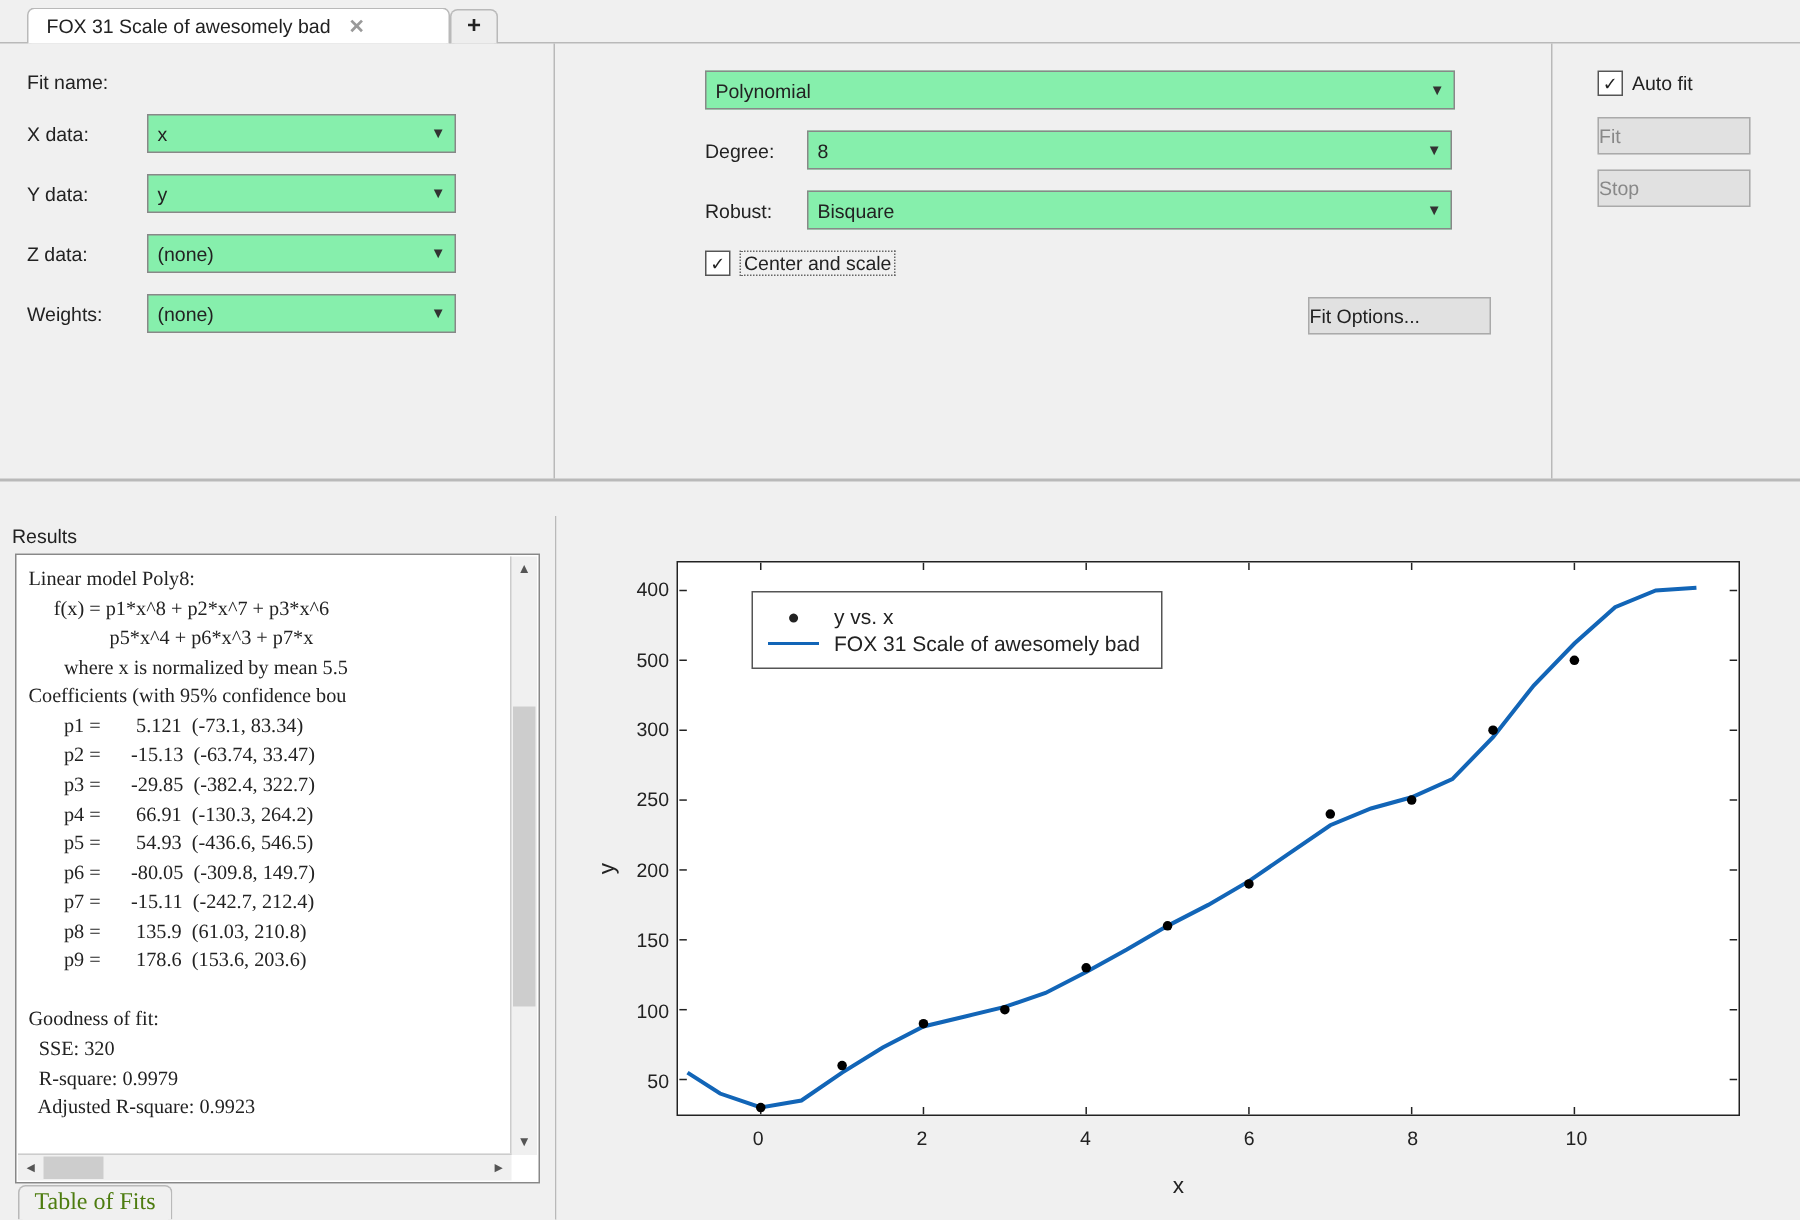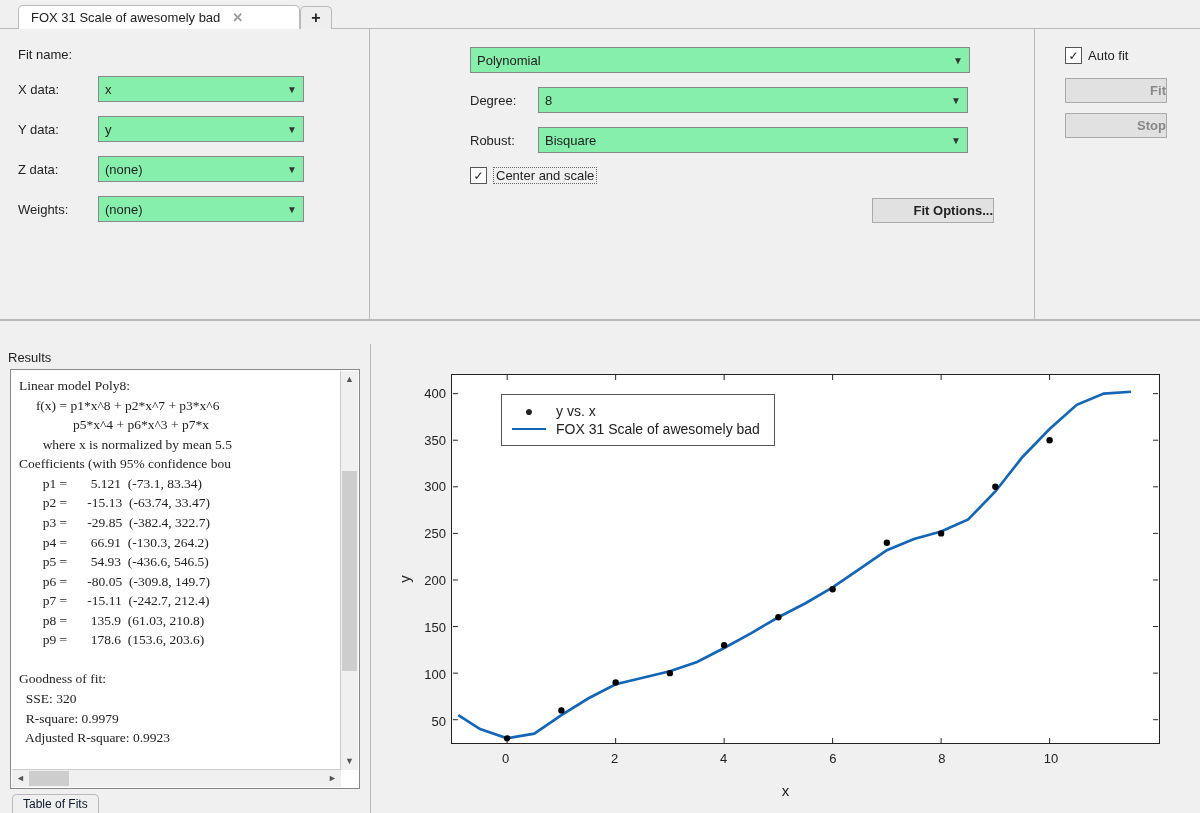--- a/index.html
+++ b/index.html
@@ -113,26 +113,25 @@
     justify-content: center;
     font-size: 12px;
     margin-right: 6px;
     background: #fff;
     cursor: pointer;
   }
   .btn {
     border: 1px solid #aaa;
     background: #e1e1e1;
     color: #888;
-    text-align: right;
+    text-align: left;
     padding: 4px 0;
     width: 100px;
     margin-bottom: 10px;
     cursor: pointer;
-    font-weight: bold;
   }
   .btn.act {
     color: #222;
   }
   .dottedbox {
     border: 1px dotted #666;
     padding: 0 2px;
   }
   .lower {
     display: flex;
@@ -257,22 +256,23 @@
   }
   svg.plotsvg { width:100%; height:100%; display:block;}
   .bottom-tab {
     position:absolute;
     left:12px; bottom:0;
     border:1px solid #b9b9b9;
     border-bottom:none;
     background:#f0f0f0;
     border-radius:5px 5px 0 0;
     padding:2px 10px;
-    font-size:12px;
-    color:#0f172a;
+    font-size:16px;
+    color:#4d7c0f;
+    font-family:Liberation Serif, serif;
   }
 </style>
 </head>
 <body>
 
 <div class="tabbar">
   <div class="tab">
     <span>FOX 31 Scale of awesomely bad</span>
     <span class="close">✕</span>
   </div>
@@ -450,21 +450,21 @@
         <span class="line"></span>
         <span>FOX 31 Scale of awesomely bad</span>
       </div>
     </div>
   <div class="tick-y" style="top: 376.582px;">50</div>
       <div class="tick-y" style="top: 329.747px;">100</div>
       <div class="tick-y" style="top: 282.911px;">150</div>
       <div class="tick-y" style="top: 236.076px;">200</div>
       <div class="tick-y" style="top: 189.241px;">250</div>
       <div class="tick-y" style="top: 142.405px;">300</div>
-      <div class="tick-y" style="top: 95.5696px;">350</div>
+      <div class="tick-y" style="top: 95.5696px;">500</div>
       <div class="tick-y" style="top: 48.7342px;">400</div>
       <div class="tick-x" style="left: 134.538px;">0</div>
       <div class="tick-x" style="left: 243.615px;">2</div>
       <div class="tick-x" style="left: 352.692px;">4</div>
       <div class="tick-x" style="left: 461.769px;">6</div>
       <div class="tick-x" style="left: 570.846px;">8</div>
       <div class="tick-x" style="left: 679.923px;">10</div>
     </div>
 </div>
 

